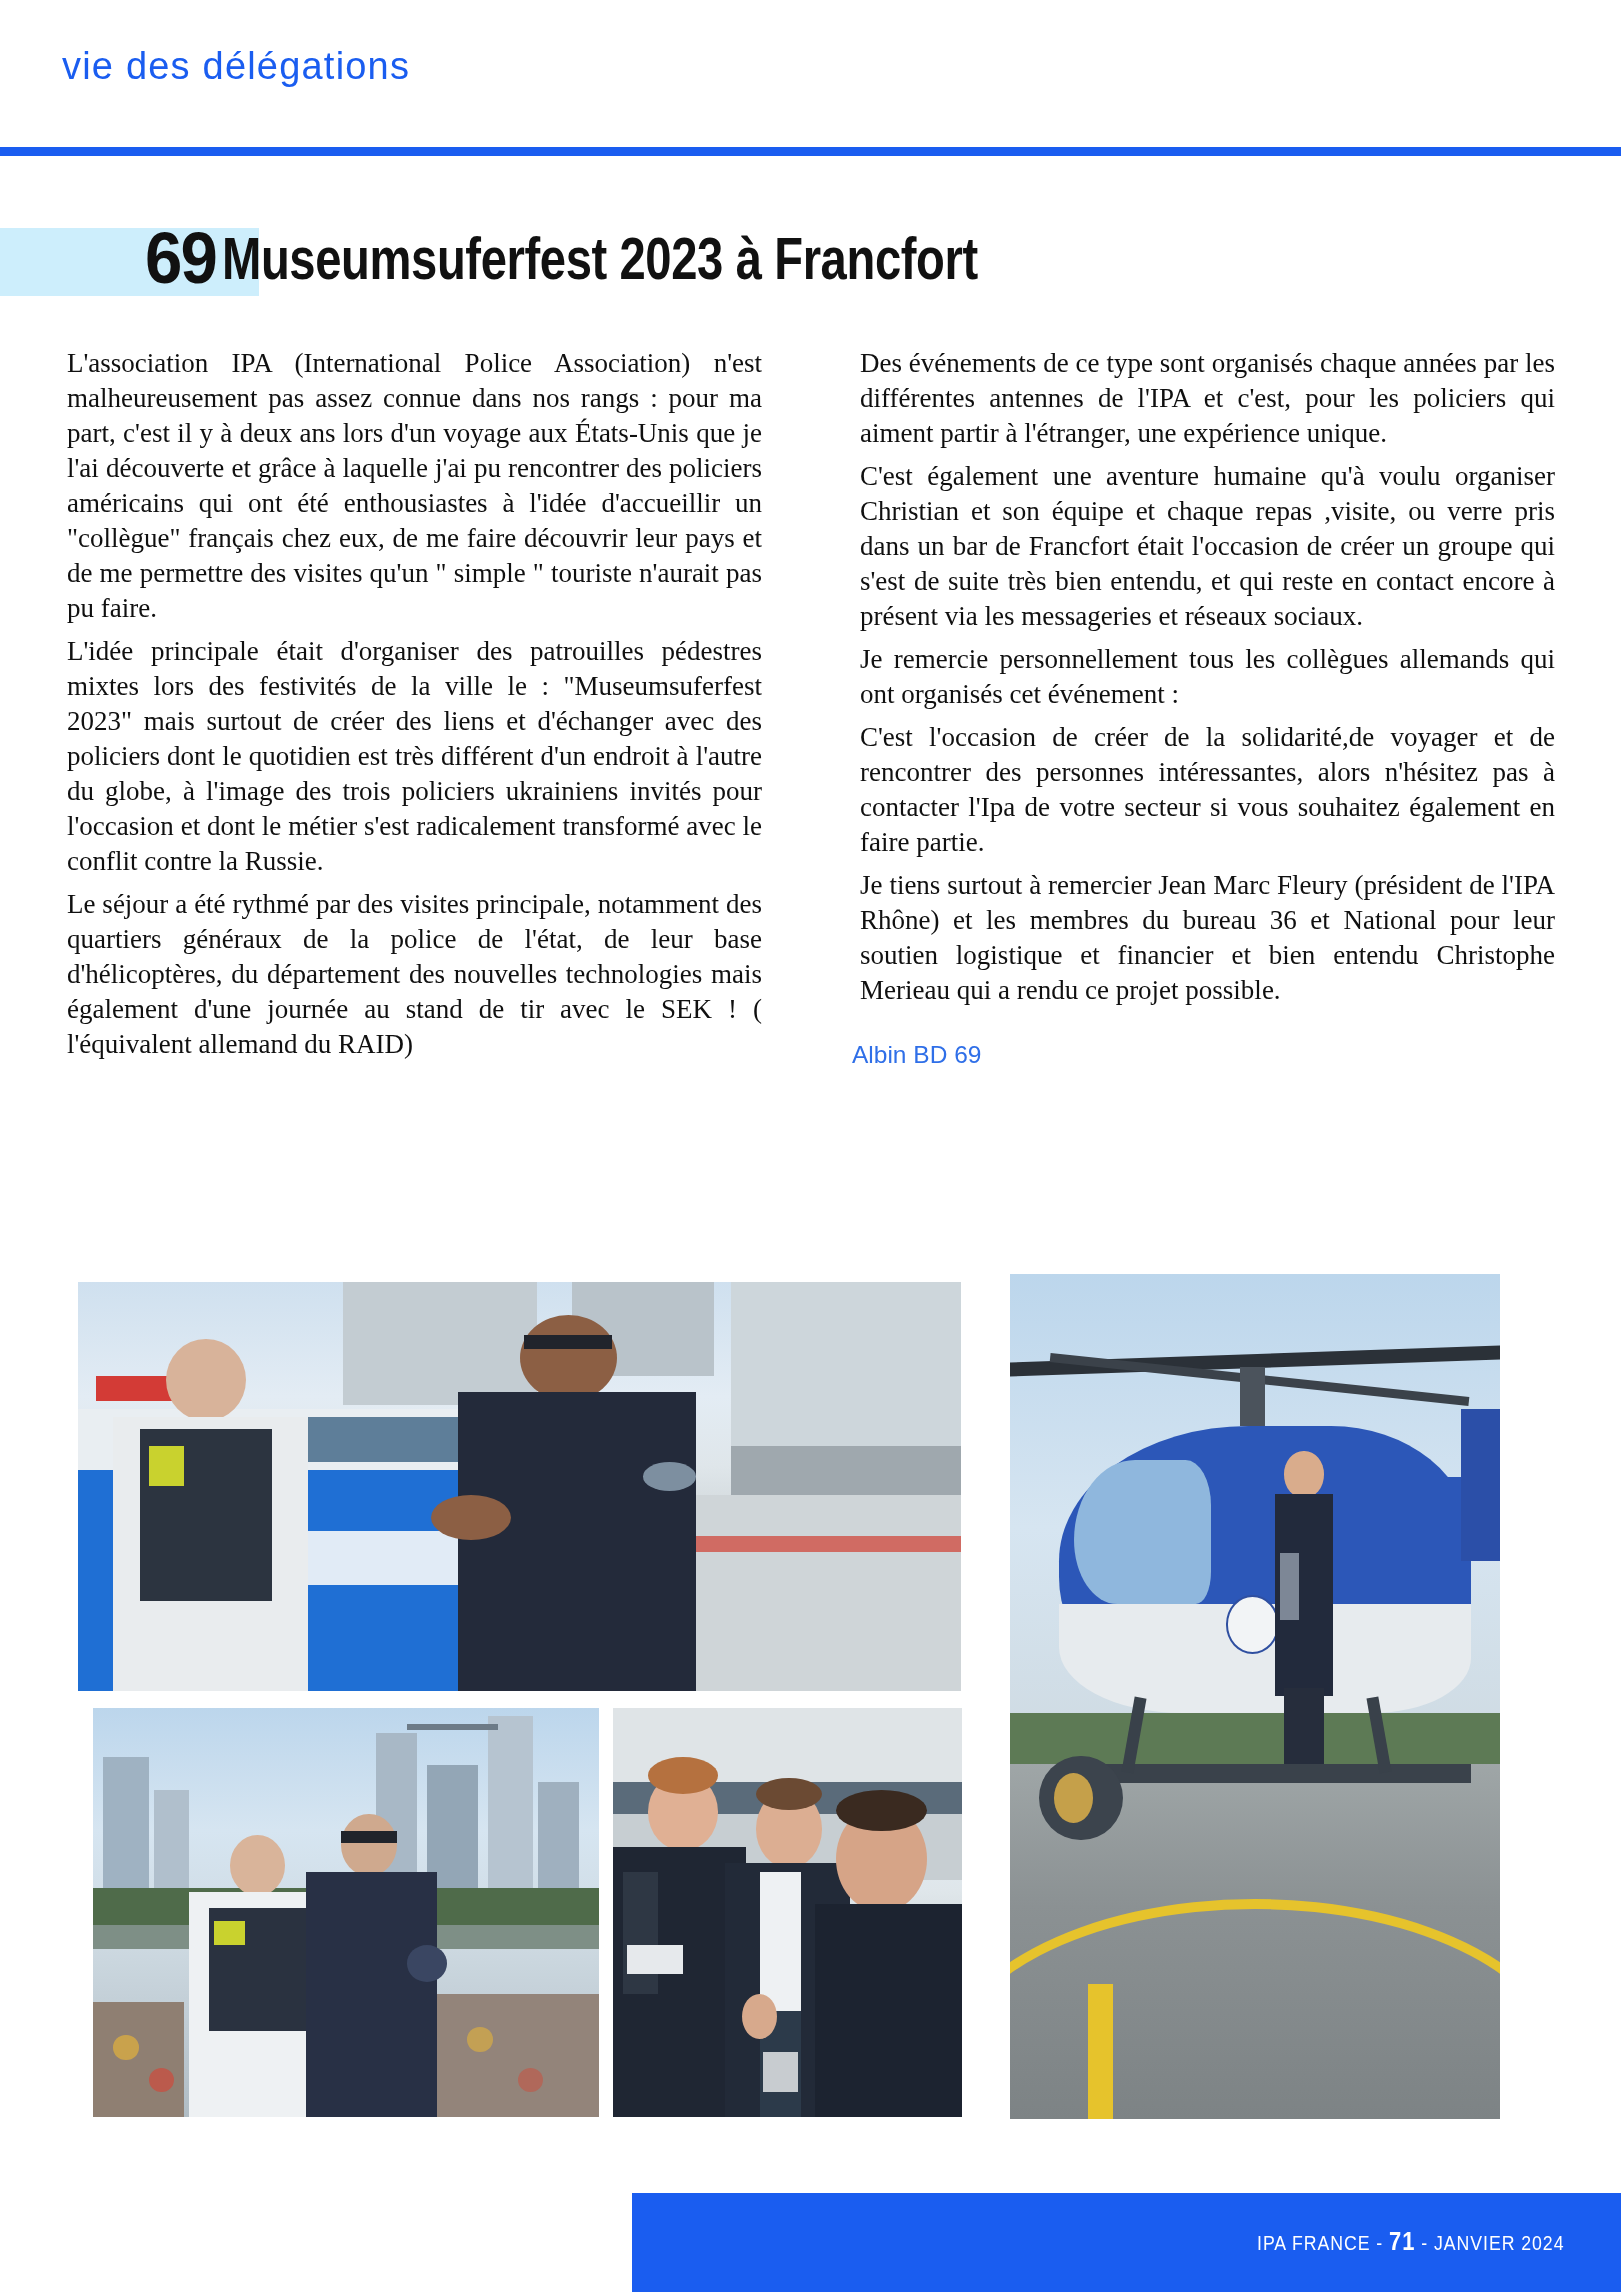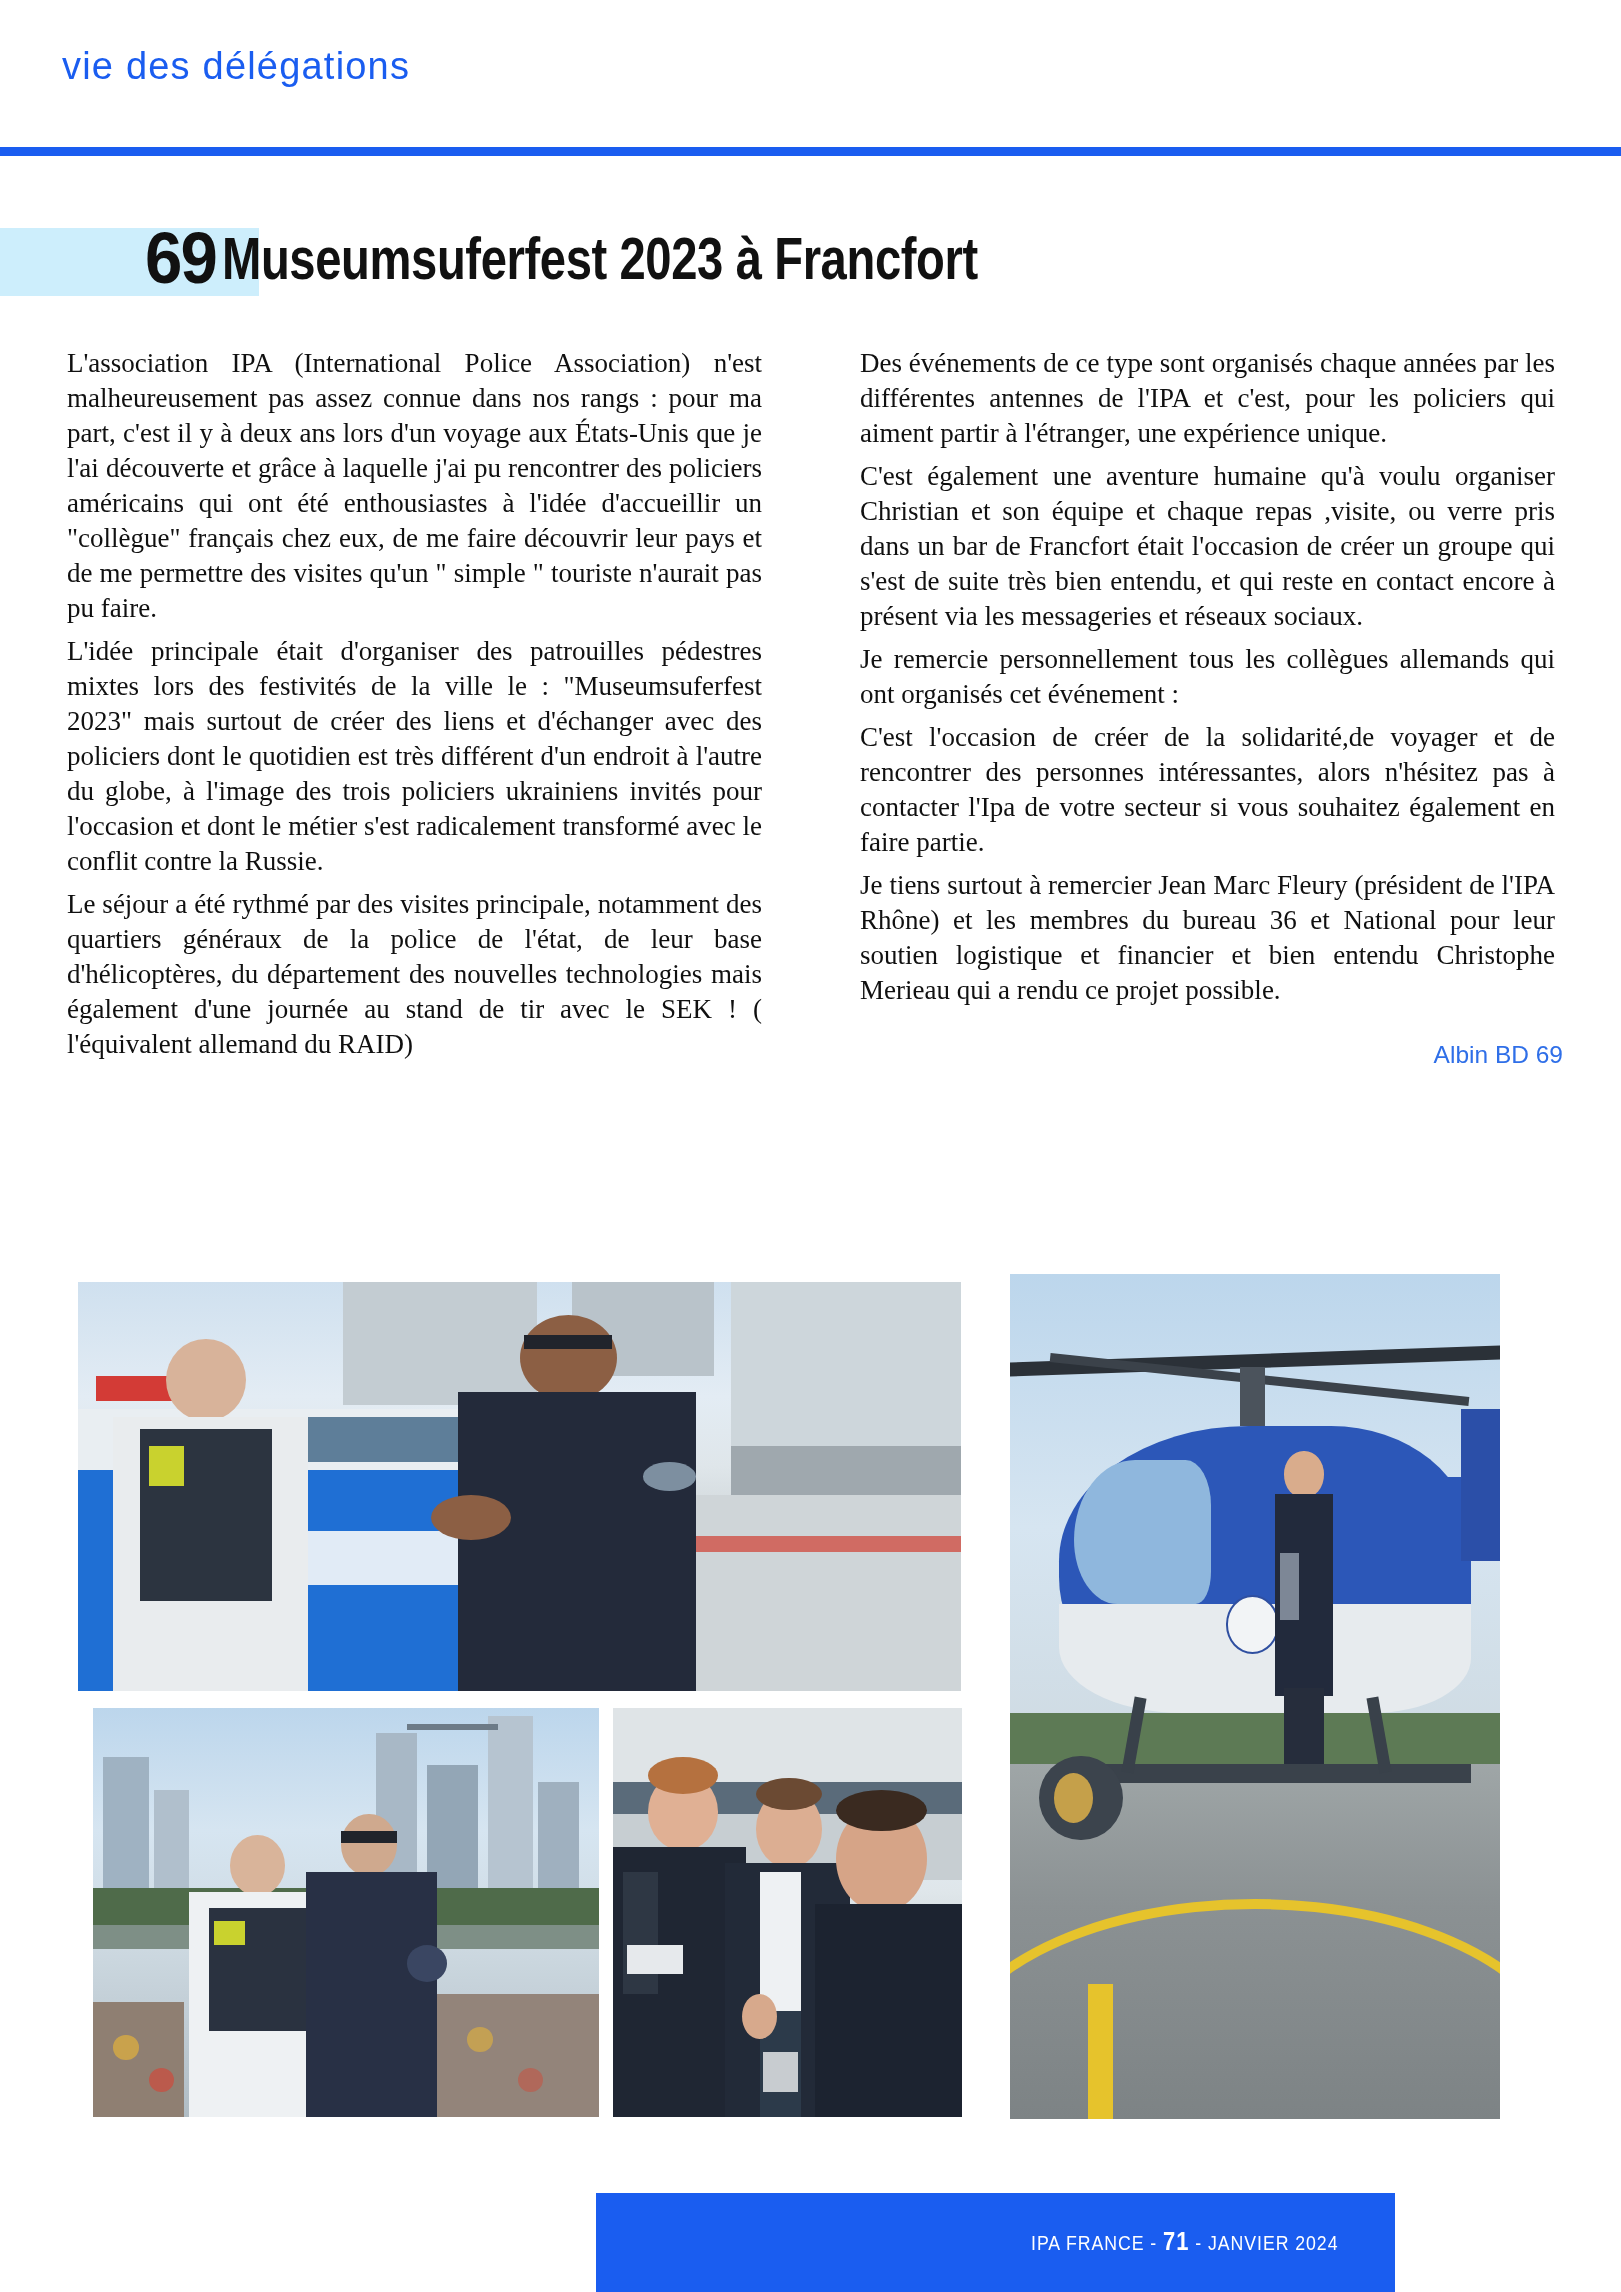--- a/index.html
+++ b/index.html
@@ -122,21 +122,21 @@
   .col p {
     margin: 8px;
     text-align: justify;
   }
   .signature {
     margin-top: 29px;
     font-family: "Liberation Sans", sans-serif;
     font-size: 24.5px;
     font-weight: 400;
     color: #2f6fe8;
-    text-align: right;
+    text-align: left;
   }
 
   
   .photos {
     position: absolute;
     left: 0;
     top: 0;
     width: 1621px;
     height: 2293px;
     pointer-events: none;
@@ -164,23 +164,23 @@
     background:
       linear-gradient(#bcd6ec 0%, #d6e5f1 30%, #cfdbe3 55%, #b0bcc4 100%); }
   .tarmac { position:absolute; left:0; right:0; bottom:0; height:42%;
     background: linear-gradient(#9fa6a7 0%, #8b9193 40%, #7d8385 100%); }
   .blob { position:absolute; border-radius:50%; filter: blur(0.4px); }
   .rect { position:absolute; }
 
   
   .footer-bar {
     position: absolute;
-    left: 596px;
+    left: 632px;
     top: 2193px;
-    width: 799px;
+    width: 989px;
     height: 100px;
     background: #1a5df0;
   }
   .footer-text {
     position: absolute;
     right: 57px;
     top: 34px;
     font-family: "Liberation Sans", sans-serif;
     font-size: 20.6px;
     letter-spacing: 1.1px;

